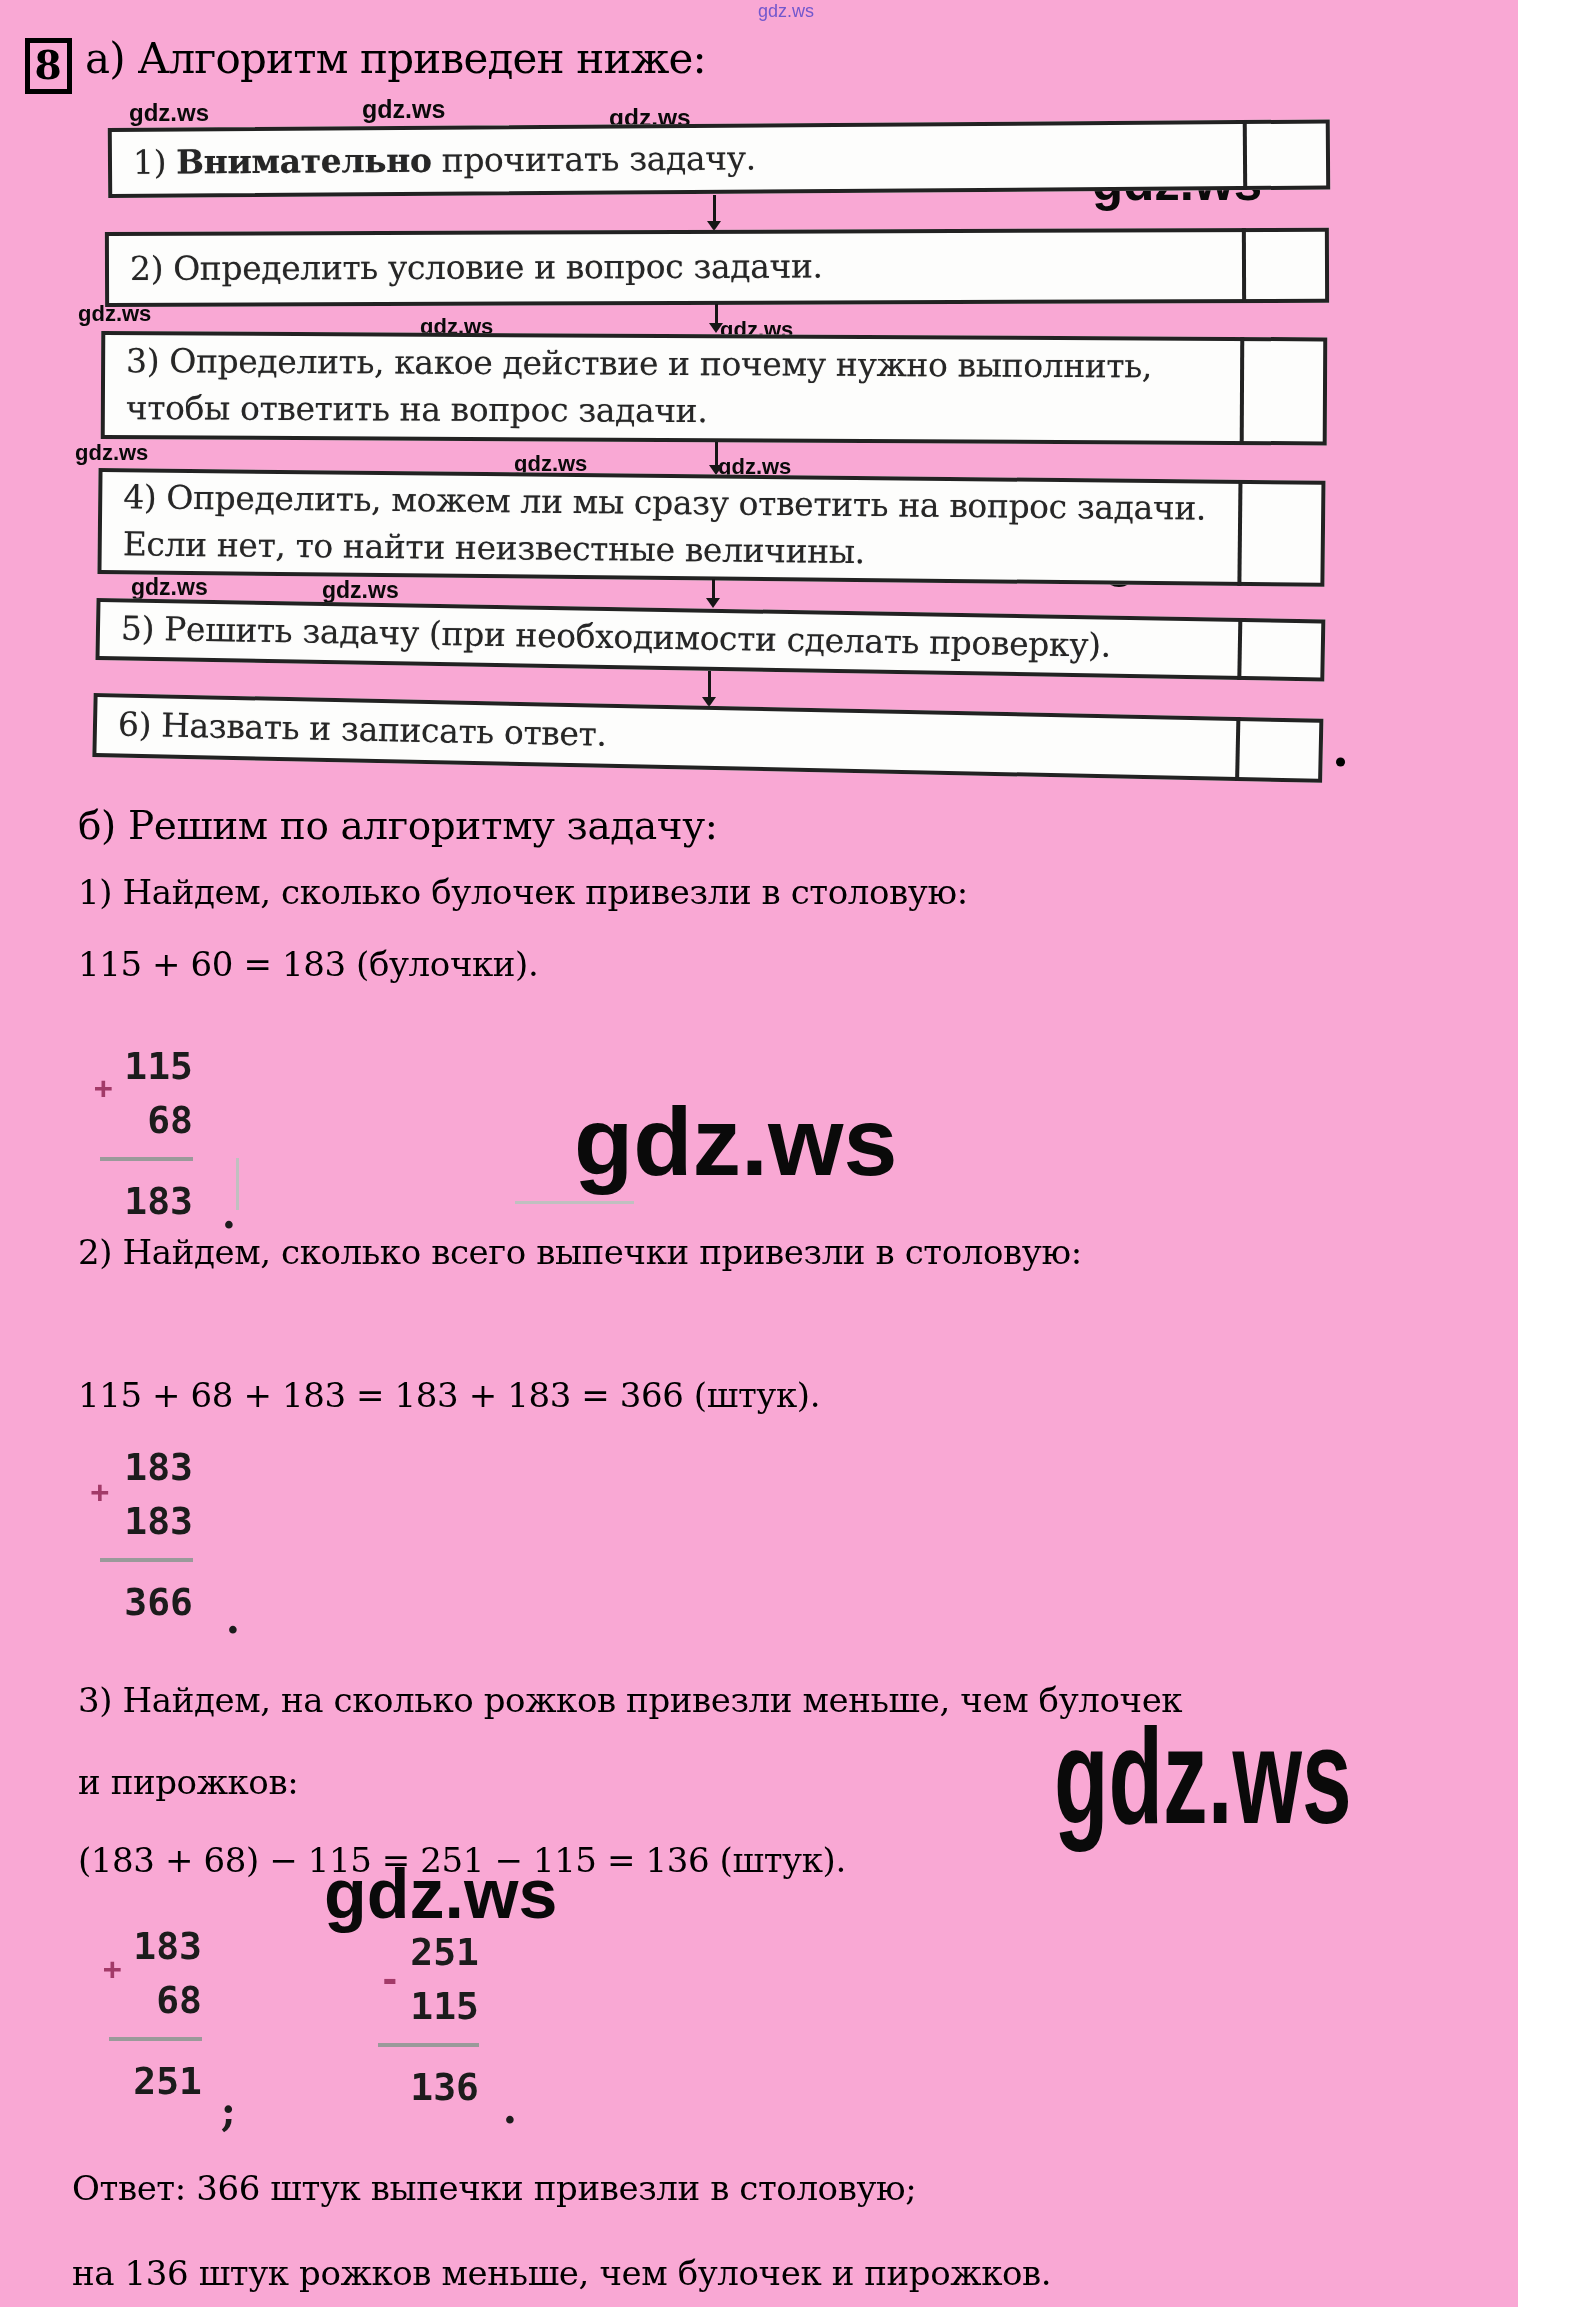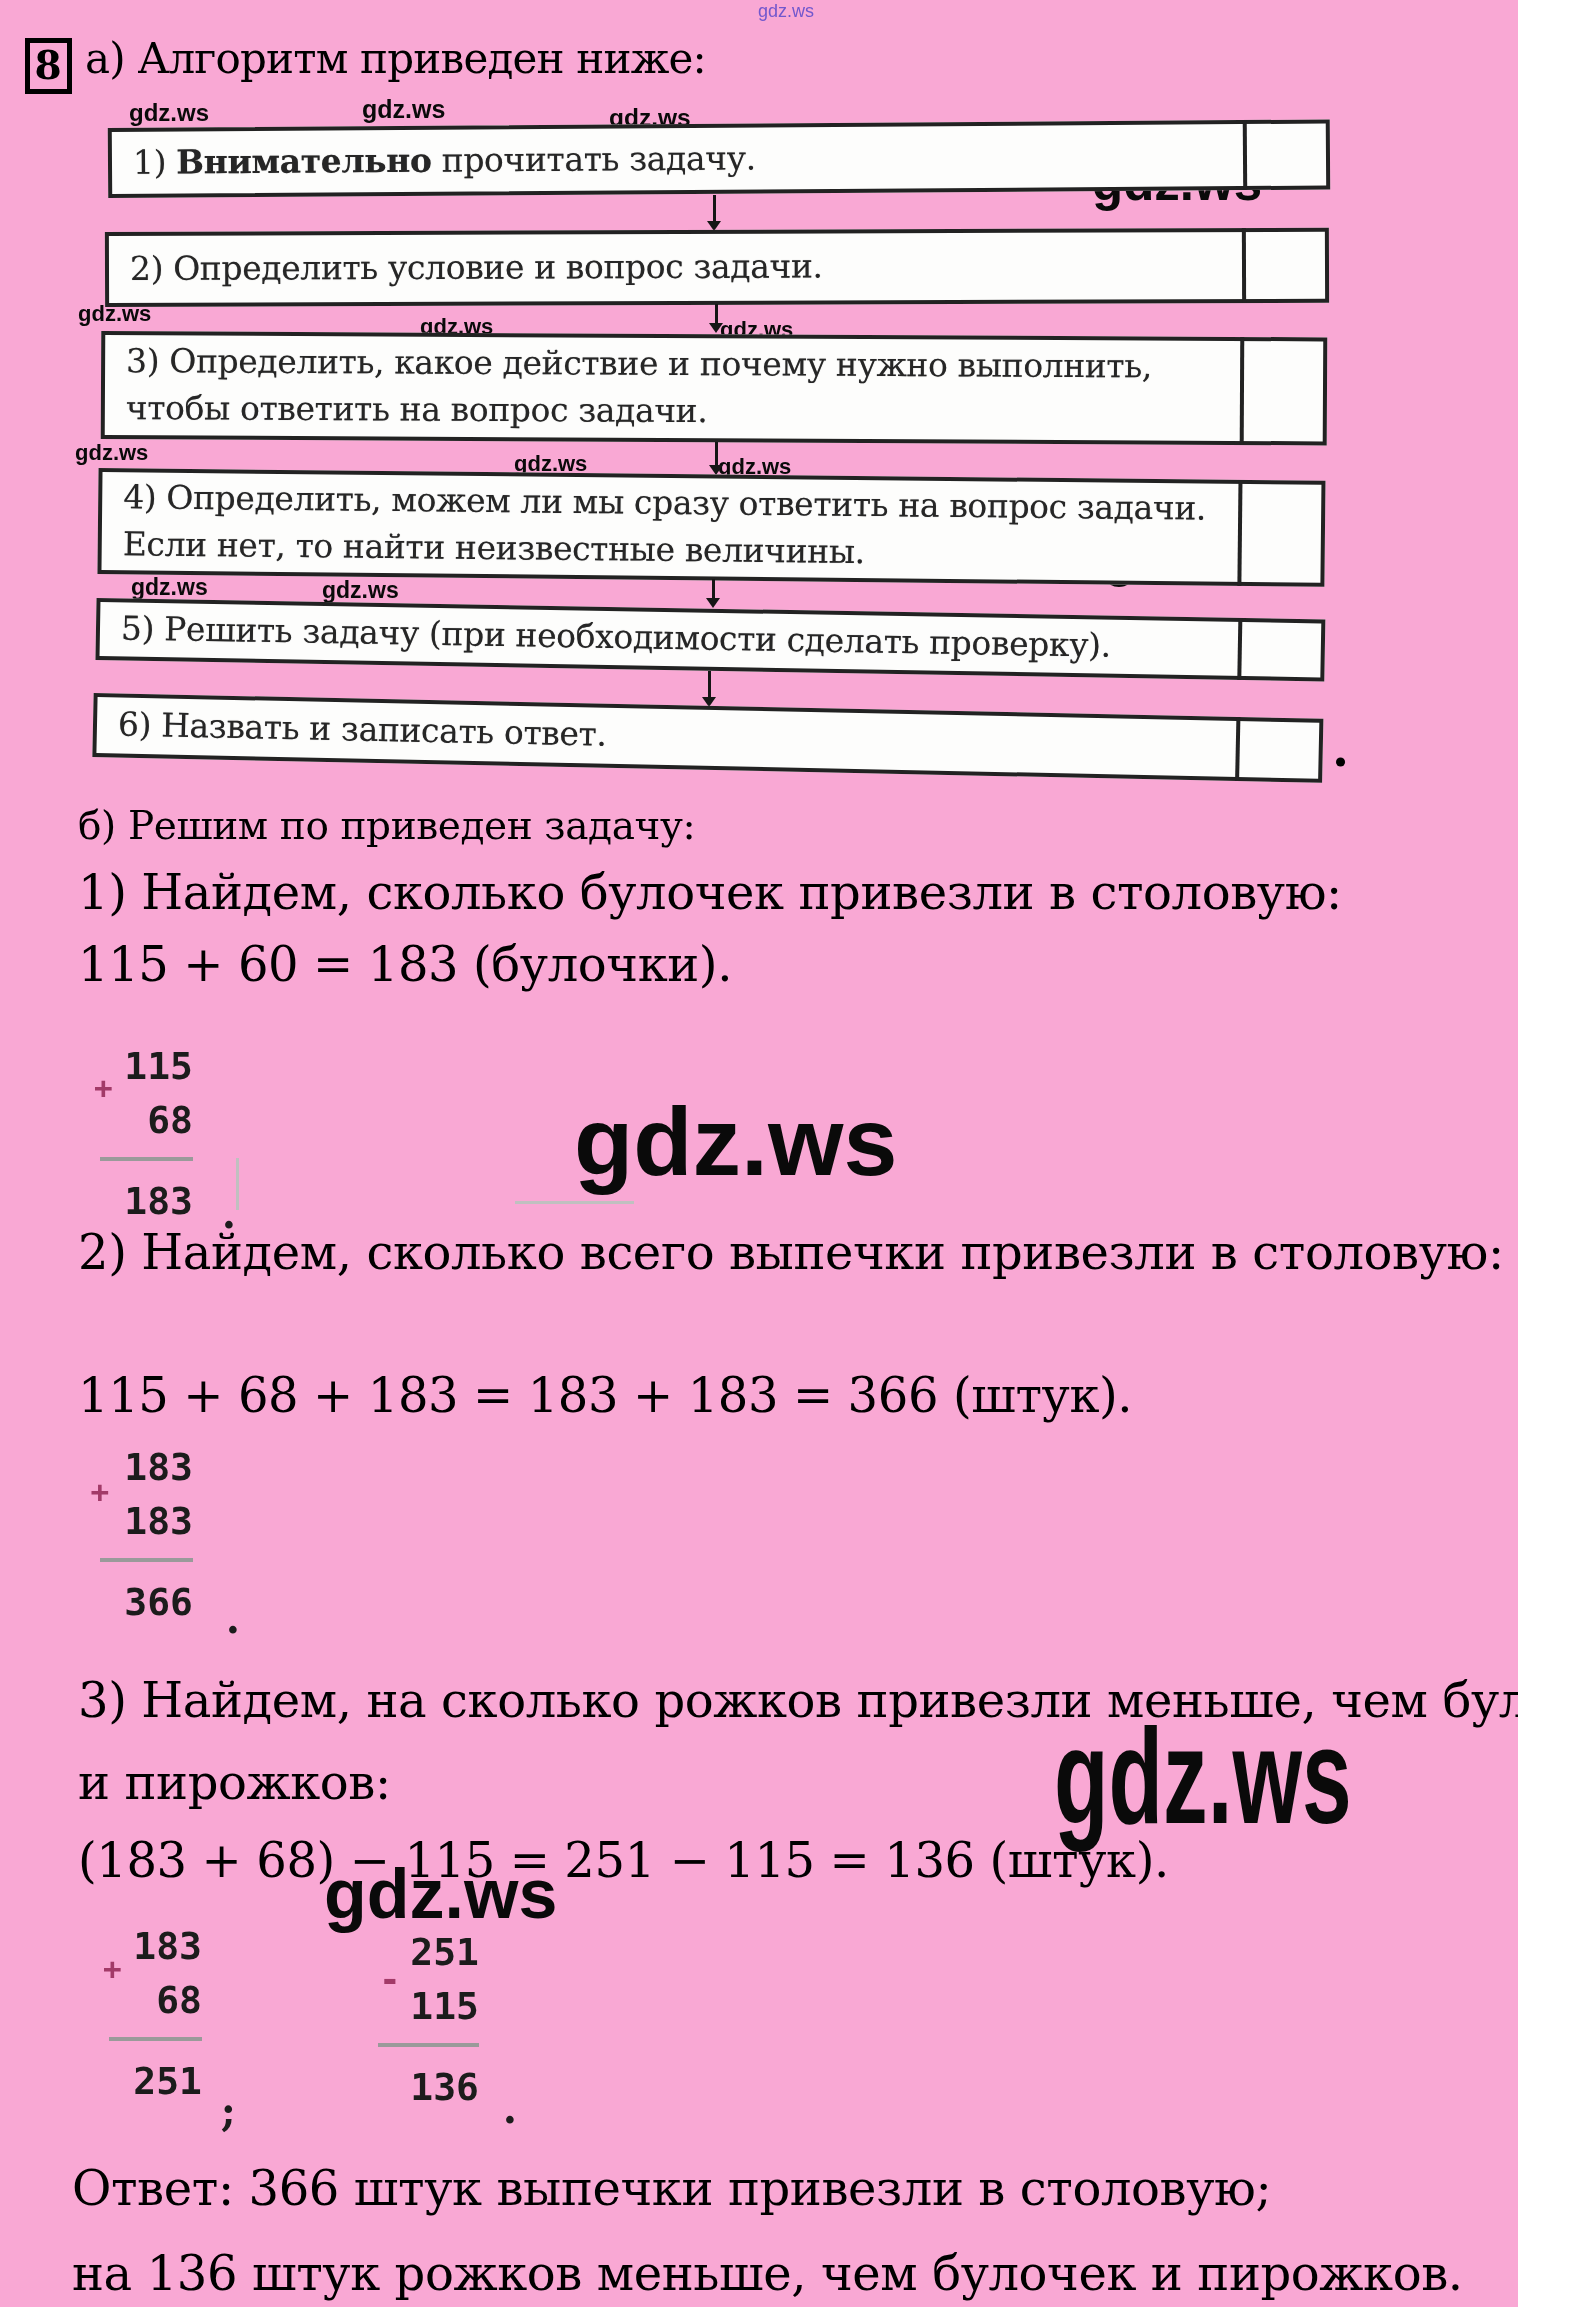--- a/index.html
+++ b/index.html
@@ -4,21 +4,21 @@
 <style>
   html,body{margin:0;padding:0;background:#ffffff;}
   #page{position:relative;width:1518px;height:2307px;background:#f9a8d4;
         font-family:"DejaVu Serif",serif;color:#000;overflow:hidden;}
   .abs{position:absolute;}
   
   .wm{position:absolute;font-family:"Liberation Sans",sans-serif;font-weight:bold;
       color:#0a0a0a;white-space:nowrap;line-height:1;}
   .wm-tiny{font-weight:normal;color:#5a49cc;opacity:.85;}
   
-  .tline{position:absolute;font-size:48px;line-height:47px;letter-spacing:-0.4px;
+  .tline{position:absolute;font-size:34px;line-height:47px;letter-spacing:-0.4px;
          white-space:nowrap;color:#000;}
   
   .num-box{position:absolute;left:24.5px;top:38px;width:47px;height:56px;box-sizing:border-box;
            border:5.7px solid #000;font-weight:bold;font-size:39px;text-align:center;
            line-height:44px;}
   .h-title{position:absolute;left:85px;top:33px;font-size:42px;line-height:51px;
            letter-spacing:-0.8px;white-space:nowrap;}
   
   .fbox{position:absolute;box-sizing:border-box;border:4.1px solid #222;background:#fdfdfc;
         transform-origin:left center;font-size:33px;color:#262626;letter-spacing:-0.4px;}
@@ -104,21 +104,21 @@
     <div class="arrow" style="left:708px;top:671px;height:26px;"></div>
 
     <div class="fbox" style="left:93px;top:693px;width:1230px;height:64px;line-height:54px;transform:rotate(1.2deg);">
       <div class="txt" style="white-space:nowrap;">6) Назвать и записать ответ.</div>
       <div class="cell-divider"></div>
     </div>
 
     <span class="fl-period" style="left:1332px;top:725px;">.</span>
   </div>
 
-  <div class="tline" style="left:78px;top:802px;font-size:39px;">б) Решим по приведен задачу:</div>
+  <div class="tline" style="left:78px;top:802px;font-size:39px;">б) Решим по алгоритму задачу:</div>
 
   <div class="tline" style="left:78px;top:869px;">1) Найдем, сколько булочек привезли в столовую:</div>
   <div class="tline" style="left:78px;top:941px;">115 + 60 = 183 (булочки).</div>
 
   <div class="colb" style="left:115px;top:1039px;">
     <span class="op" style="left:-21px;top:33px;">+</span>
     <div class="num">115</div>
     <div class="num">68</div>
     <div class="rule"></div>
     <div class="num">183</div>

